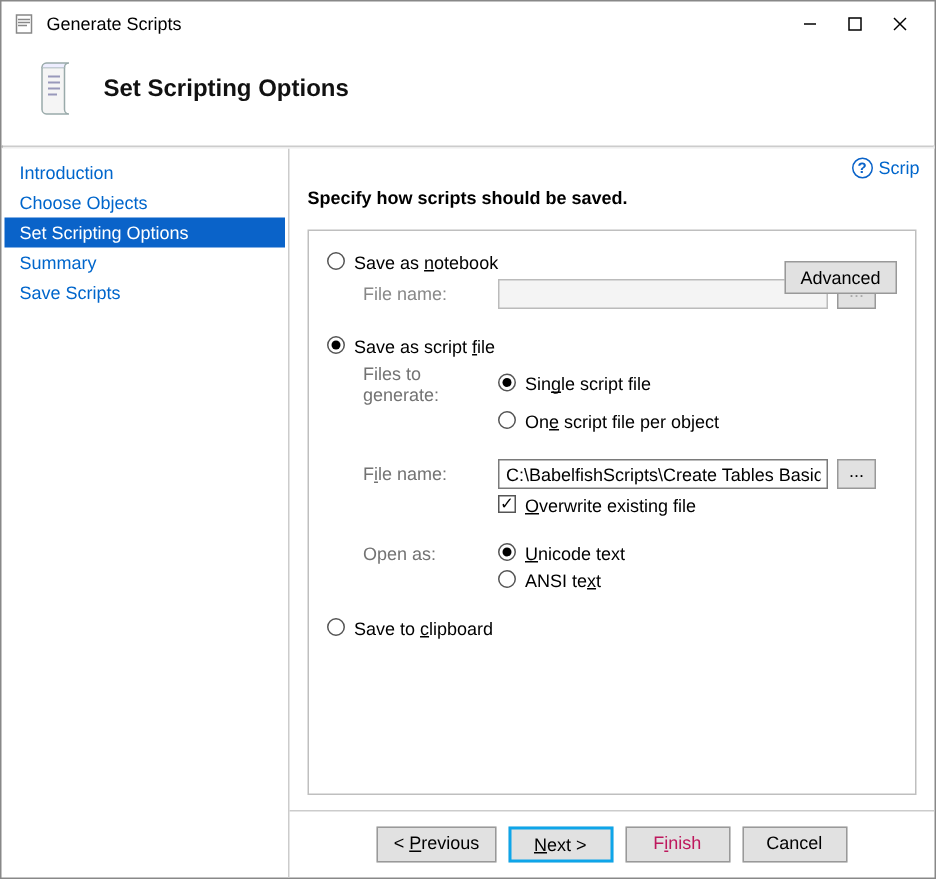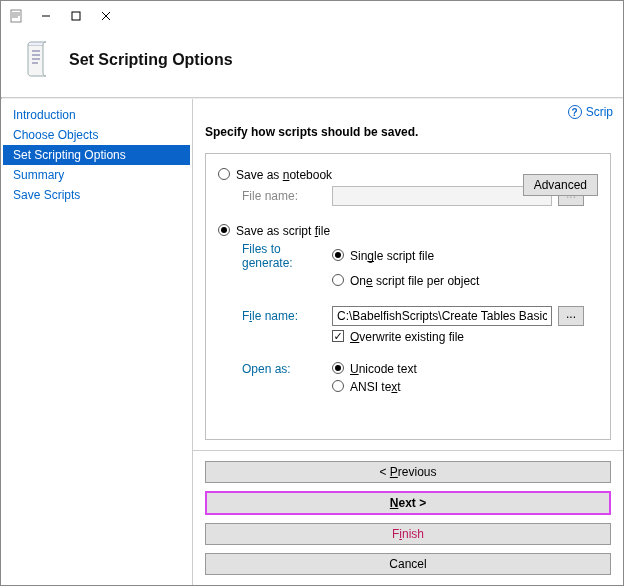--- a/index.html
+++ b/index.html
@@ -19,50 +19,51 @@
     .nav-item.selected { background: #0a63c9; color: #fff; }
     .pane { flex:1; display:flex; flex-direction:column; }
     .help-row { display:flex; justify-content:flex-end; padding: 6px 10px 0 10px; }
     .help { color:#0066cc; display:inline-flex; align-items:center; gap:4px; }
     .help-icon { width:14px;height:14px;border-radius:50%;border:1px solid #0a63c9;color:#0a63c9;display:inline-flex;align-items:center;justify-content:center;font-size:10px;font-weight:bold;}
     .instruction { font-weight:bold; padding: 6px 12px 14px 12px; }
     .groupbox { margin: 0 12px 10px 12px; border:1px solid #bfbfbf; flex:1; padding: 10px 12px 10px 12px; position:relative; }
     .adv-row { position:absolute; top:20px; right:12px; }
     .btn { background:#e1e1e1; border:1px solid #999; padding:3px 10px; min-width:70px; text-align:center; display:inline-block;}
     .btn.disabled { color:#be185d; }
-    .btn.primary { border:2px solid #d946ef;font-weight:bold; }
+    .btn.primary { border:2px solid #0ea5e9; }
     .row { display:flex; align-items:center; margin: 4px 0; }
     .radio, .check { display:inline-flex; gap:6px; }
     .radio .dot { width:12px;height:12px;border:1px solid #555;border-radius:50%; display:inline-flex;align-items:center;justify-content:center;}
     .radio.sel .dot::after{content:"";width:6px;height:6px;background:#000;border-radius:50%;}
     .check .box { width:12px;height:12px;border:1px solid #555; display:inline-flex;align-items:center;justify-content:center;font-size:11px;line-height:1;}
     .check.sel .box::after{content:"✓";}
     .indent1 { margin-left: 24px; }
-    .field-label { width: 90px; color:#0369a1; }
+    .field-label { width: 90px; color:#737373; }
     .field-label.dis { color:#888; }
     input.tbox { border:1px solid #7a7a7a; padding:2px 4px; height:20px; }
     input.tbox.dis { background:#f4f4f4; color:#aaa; border-color:#bbb;}
     .file-input { width: 220px; border:1px solid #0a63c9; }
     .browse { width:26px; height:20px; background:#e1e1e1; border:1px solid #999; text-align:center; margin-left:6px; }
     .underline-accel { text-decoration: underline; text-decoration-skip-ink: none; }
-    .footer { border-top:1px solid #ccc; padding: 10px 12px; display:flex; justify-content:center; gap:8px;flex-direction:column; }
+    .footer { border-top:1px solid #ccc; padding: 10px 12px; display:flex; justify-content:center; gap:8px; }
     .sec-gap { height:10px; }
     .lbl { color:#000; }
   </style>
 </head>
 <body>
 
 <div class="window">
   <div class="titlebar">
     <span class="icon">
       <svg width="16" height="16" viewBox="0 0 16 16">
           <rect x="2" y="2" width="10" height="12" fill="#fff" stroke="#888"></rect>
           <path d="M3 5h8M3 7h8M3 9h6" stroke="#888" stroke-width="1"></path>
         </svg>
     </span>
+    <span class="title">Generate Scripts</span>
     <span class="winbtn">
         <svg width="10" height="10">
           <line x1="1" y1="5" x2="9" y2="5" stroke="#000" stroke-width="1"></line>
         </svg>
       </span>
     <span class="winbtn">
         <svg width="10" height="10">
           <rect x="1" y="1" width="8" height="8" fill="none" stroke="#000" stroke-width="1"></rect>
         </svg>
       </span>
@@ -171,20 +172,26 @@
         <div class="row indent1">
           <span class="field-label"></span>
           <span class="radio">
             <span class="dot"></span>
             <span class="lbl"><span>ANSI te</span><span class="underline-accel">x</span><span>t</span></span>
           </span>
         </div>
 
         <div class="sec-gap"></div>
 
+        <div class="row">
+          <span class="radio">
+            <span class="dot"></span>
+            <span class="lbl"><span>Save to </span><span class="underline-accel">c</span><span>lipboard</span></span>
+          </span>
+        </div>
       </div>
 
       <div class="footer">
         <span class="btn"><span>&lt; </span><span class="underline-accel">P</span><span>revious</span></span>
         <span class="btn primary"><span></span><span class="underline-accel">N</span><span>ext &gt;</span></span>
         <span class="btn disabled"><span>F</span><span class="underline-accel">i</span><span>nish</span></span>
         <span class="btn">Cancel</span>
       </div>
     </div>
   </div>

